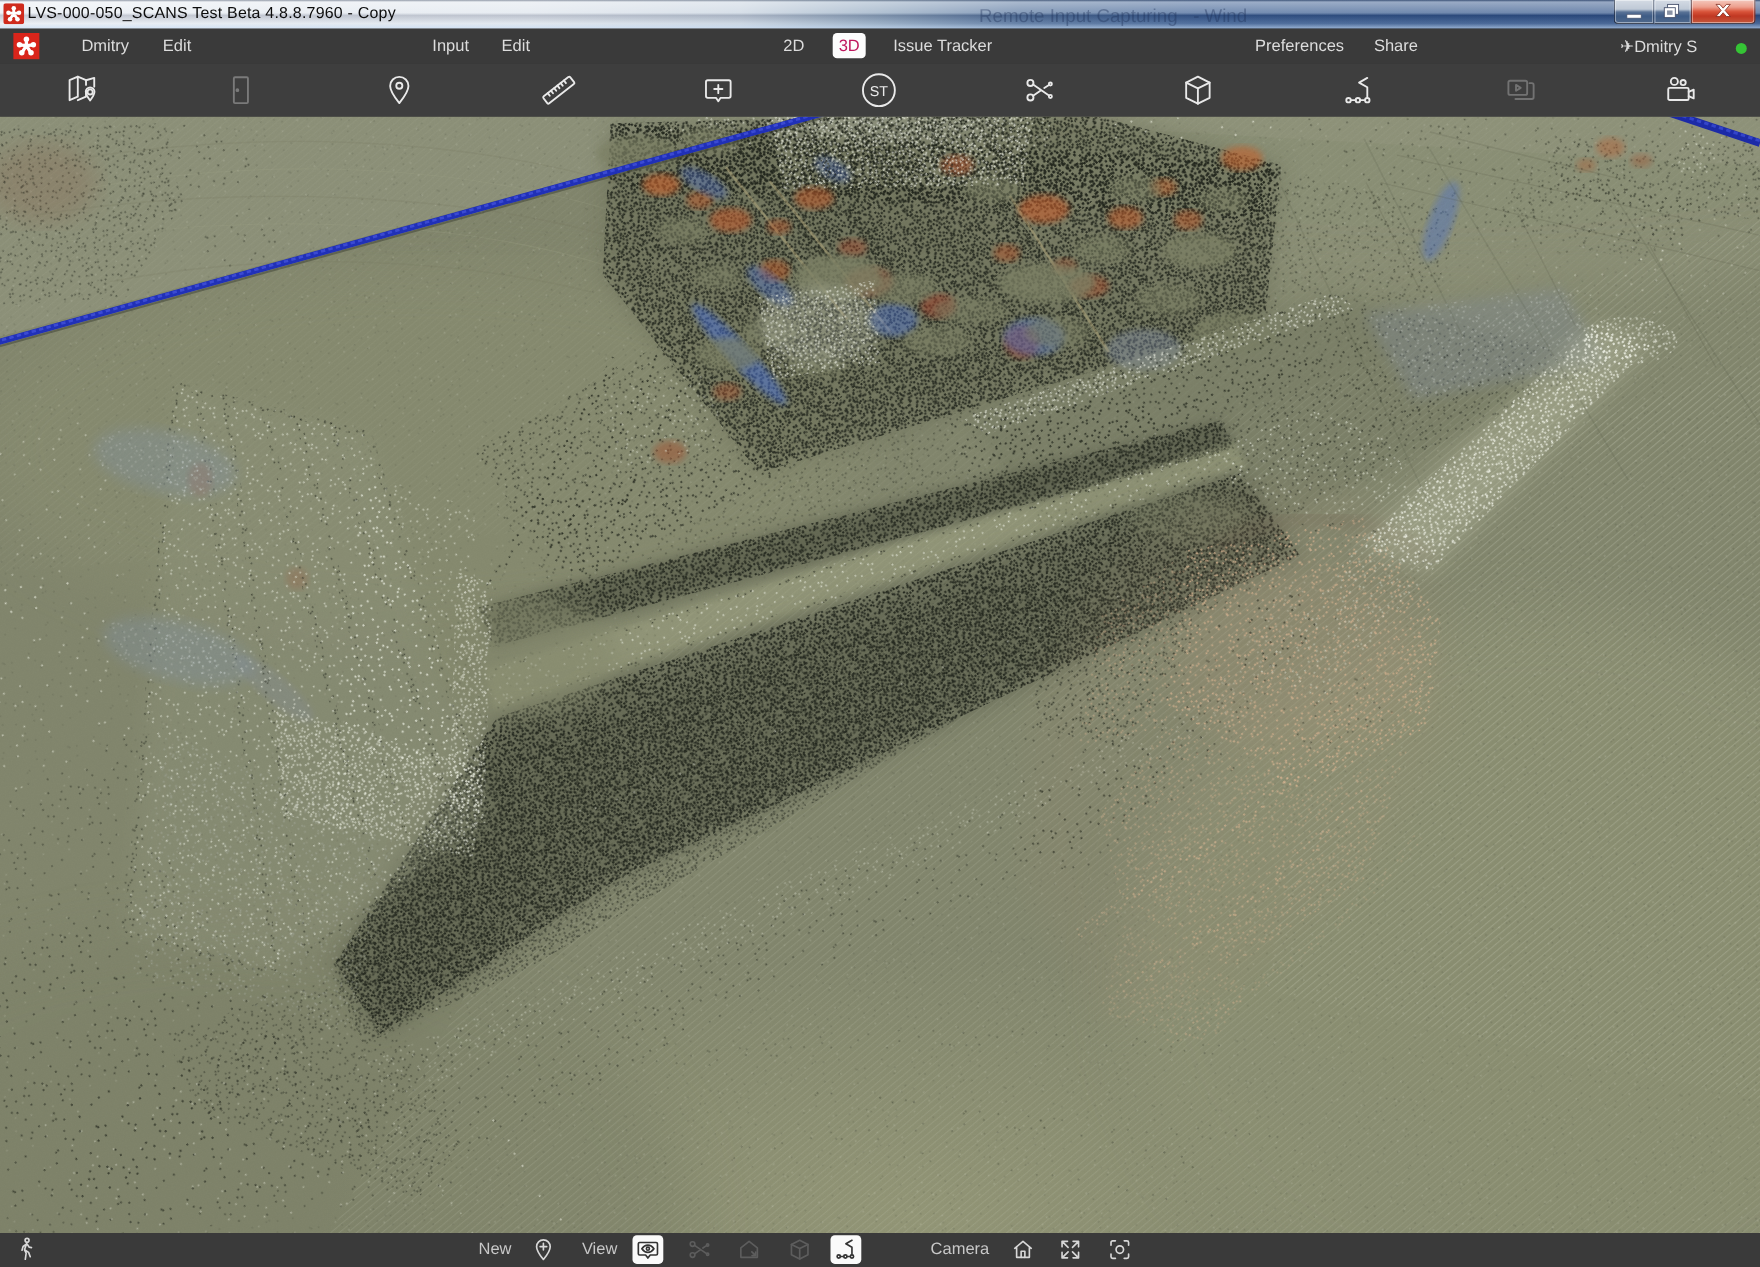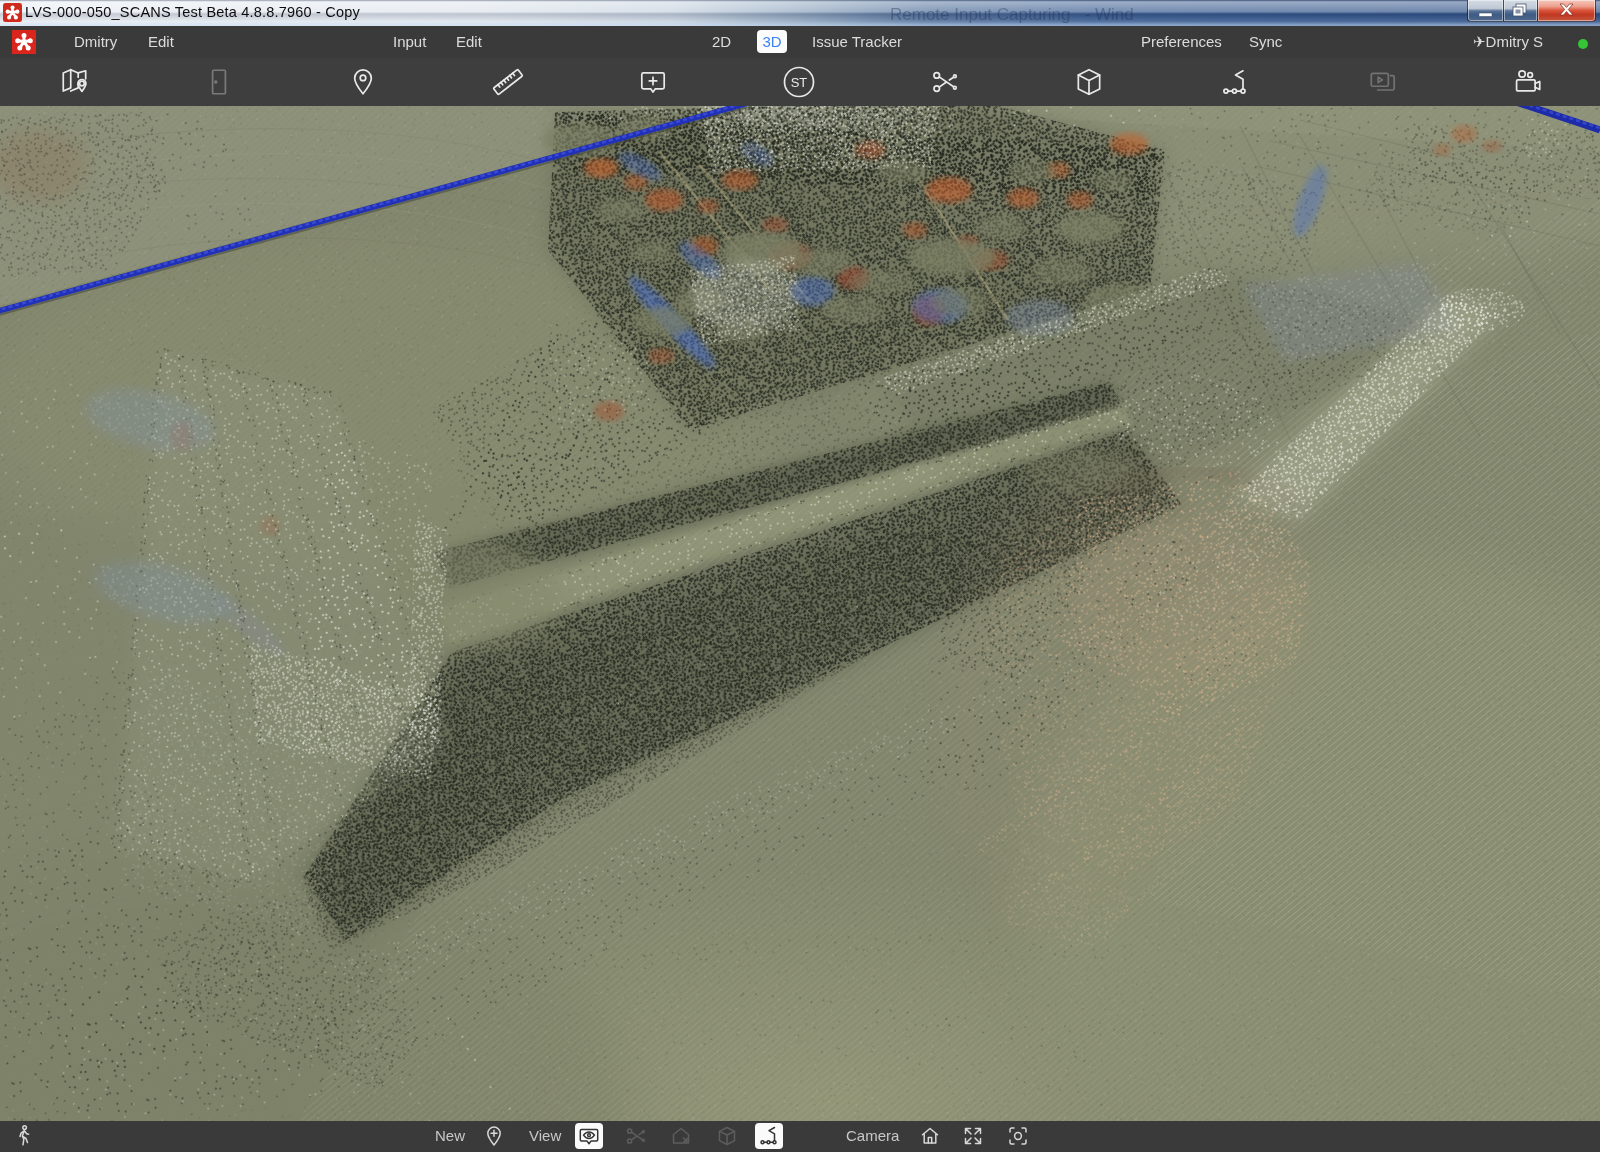--- a/index.html
+++ b/index.html
@@ -21,21 +21,21 @@
   #winbtns { position:absolute; right:4px; top:0; height:22px; display:flex; }
   .wbtn { height:22px; border:1px solid rgba(20,30,50,0.75); border-top:none; position:relative; box-shadow:inset 0 0 0 1px rgba(255,255,255,0.45); }
   .wbtn.min { width:37px; border-radius:0 0 0 4px; background:linear-gradient(180deg,#d4dbe4 0%,#bfc9d6 40%,#5a7396 52%,#3d5b85 70%,#51698c 100%); }
   .wbtn.res { width:33px; border-left:none; border-right:none; background:linear-gradient(180deg,#d4dbe4 0%,#bfc9d6 40%,#5a7396 52%,#3d5b85 70%,#51698c 100%); }
   .wbtn.cls { width:59px; border-radius:0 0 4px 0; background:linear-gradient(180deg,#f4c8bd 0%,#eda08e 30%,#d9543a 50%,#c03722 70%,#c4573c 100%); }
 
   
   #menubar { position:absolute; left:0; top:26px; width:1600px; height:32px; background:#3a3a3a; color:#dcdcdc; font-size:15px; }
   #menubar .mi { position:absolute; top:7px; }
   #appicon24 { position:absolute; left:12px; top:4px; width:24px; height:24px; }
-  #btn3d { position:absolute; left:757px; top:4px; width:30px; height:23px; background:#fcfcfc; border-radius:4px; color:#3b82f6; text-align:center; line-height:23px; font-size:15px;}
+  #btn3d { position:absolute; left:757px; top:4px; width:30px; height:23px; background:#fcfcfc; border-radius:4px; color:#be185d; text-align:center; line-height:23px; font-size:15px;}
   #greendot { position:absolute; left:1578px; top:13px; width:10px; height:10px; border-radius:50%; background:#35c435; }
 
   
   #toolbar { position:absolute; left:0; top:58px; width:1600px; height:48px; background:#3e3e3e; }
   .ticon { position:absolute; top:8px; width:32px; height:32px; }
   .ticon svg { width:32px; height:32px; }
 
   
   #bottombar { position:absolute; left:0; top:1121px; width:1600px; height:31px; background:#3a3a3a; color:#c8c8c8; font-size:15px; }
   #bottombar .bi { position:absolute; top:6px; }
@@ -384,21 +384,21 @@
         </g>
       </svg>
     <div class="mi" style="left:74px">Dmitry</div>
     <div class="mi" style="left:148px">Edit</div>
     <div class="mi" style="left:393px">Input</div>
     <div class="mi" style="left:456px">Edit</div>
     <div class="mi" style="left:712px">2D</div>
     <div id="btn3d">3D</div>
     <div class="mi" style="left:812px">Issue Tracker</div>
     <div class="mi" style="left:1141px">Preferences</div>
-    <div class="mi" style="left:1249px">Sync</div>
+    <div class="mi" style="left:1249px">Share</div>
     <div class="mi" style="left:1473px">✈Dmitry S</div>
     <div id="greendot"></div>
   </div>
 
   <div id="toolbar">
     <div class="ticon" style="left:59px"><svg viewBox="0 0 30 30">
           <g stroke="#e9e9e9" stroke-width="1.6" fill="none" stroke-linecap="round" stroke-linejoin="round">
             <path d="M4 6.5 L11 3.5 L11 20.5 L4 23.5 Z"></path>
             <path d="M11 3.5 L18 6.5 L18 10.5 M18 16 L18 20.5 L11 23.5"></path>
             <path d="M18 6.5 L25 4.5 L25 12"></path>

